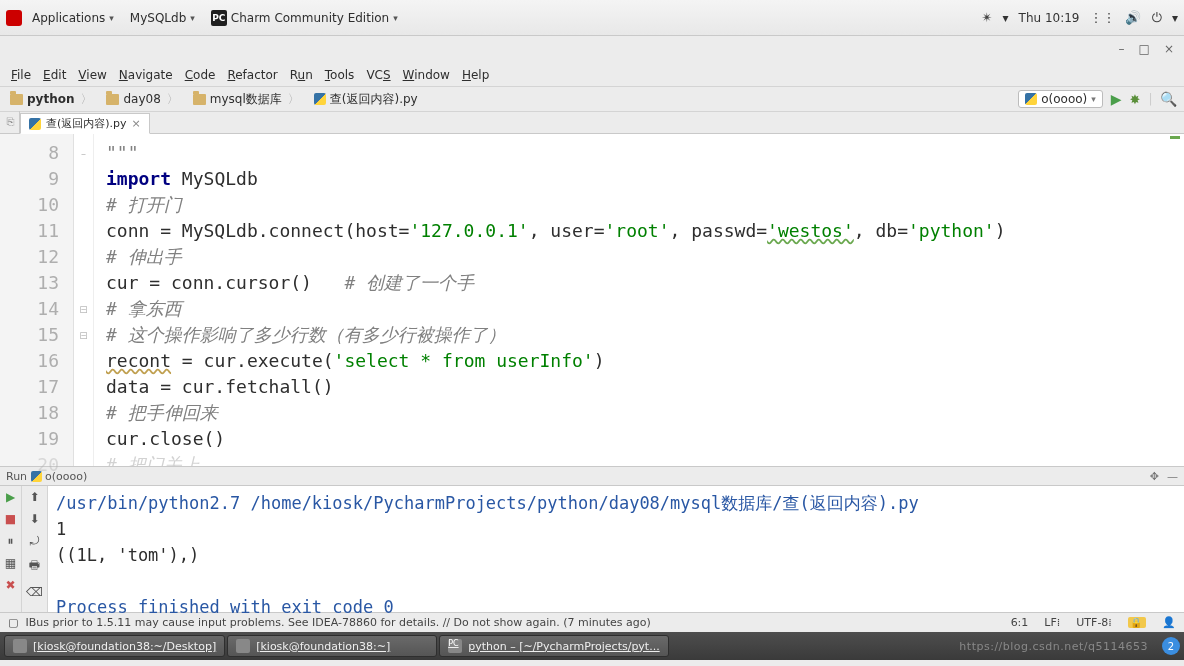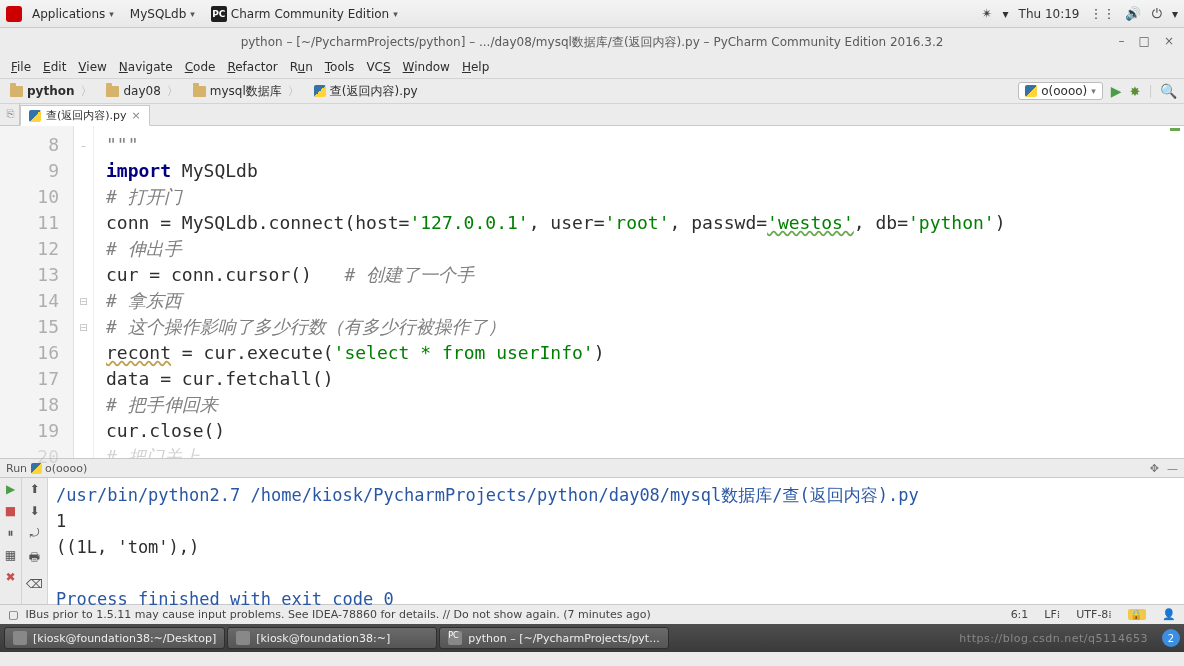--- a/index.html
+++ b/index.html
@@ -1,19 +1,19 @@
 <!DOCTYPE html>
 <html><head>
 <meta charset="utf-8">
 <style>
 * { box-sizing: border-box; margin: 0; padding: 0; }
 body { font-family: "DejaVu Sans", "Liberation Sans", sans-serif; font-size: 12px; background: #ececec; width: 1184px; height: 666px; overflow: hidden; color: #2e2e2e; }
 
 
-.gnome-bar { height: 28px; background: linear-gradient(#f4f4f4,#e8e8e8); border-bottom: 1px solid #c9c9c9; display: flex; align-items: center; padding: 0 6px; }
+.gnome-bar { height: 36px; background: linear-gradient(#f4f4f4,#e8e8e8); border-bottom: 1px solid #c9c9c9; display: flex; align-items: center; padding: 0 6px; }
 .gnome-left { display: flex; align-items: center; gap: 4px; }
 .gnome-left .app-icon { width:16px; height:16px; background:#cc0000; border-radius:3px; display:inline-block; }
 .gnome-item { padding: 3px 6px; display:flex; align-items:center; gap:4px; }
 .gnome-item .drop { font-size:9px; color:#555; }
 .pc-icon { width:16px; height:16px; background:#1f1f1f; color:#fff; font-size:9px; font-weight:bold; display:inline-flex; align-items:center; justify-content:center; border-radius:2px;}
 .gnome-right { margin-left:auto; display:flex; align-items:center; gap:10px; font-size:12px; color:#333;}
 .sys-icon { font-size:13px; color:#444; }
 
 
 .win-title { height:28px; display:flex; align-items:center; justify-content:center; position:relative; background:#ececec; color:#5a5a5a; font-size:12px; }
@@ -70,21 +70,21 @@
 .run-out .path { color:#2957a4; }
 .run-out .exit { color:#2957a4; }
 
 
 .msgbar { height:20px; background:#ececec; border-top:1px solid #c9c9c9; display:flex; align-items:center; padding:0 8px; font-size:11px; color:#444;}
 .msgbar .right { margin-left:auto; display:flex; gap:16px; align-items:center;}
 .lock-ic { background:#f2c84b; padding:0 3px; border-radius:2px; font-size:10px;}
 
 
 .taskbar { height:28px; background:linear-gradient(#4e4e4e,#3a3a3a); display:flex; align-items:center; padding:0 4px; gap:2px; color:#eee; font-size:11px;}
-.task-item { background:linear-gradient(#6a6a6a,#555); border:1px solid #2e2e2e; border-radius:3px; padding:3px 8px; display:flex; align-items:center; gap:6px; min-width:210px; height:22px; overflow:hidden; white-space:nowrap;}
+.task-item { background:linear-gradient(#6a6a6a,#555); border:1px solid #2e2e2e; border-radius:3px; padding:3px 8px; display:flex; align-items:center; gap:6px; min-width:210px; height:22px; overflow:hidden; white-space:nowrap;text-decoration:underline;}
 .task-item .tic { width:14px;height:14px; background:#888; border-radius:2px; display:inline-block;}
 .task-ff { background:#e66000;}
 .task-term { background:#222;}
 .task-pc { background:#111; color:#fff; font-size:8px; display:inline-flex; align-items:center; justify-content:center;}
 .taskbar .watermark { margin-left:auto; color:#888; font-size:11px; letter-spacing:0.5px; padding-right:6px;}
 .task-badge { width:18px;height:18px;border-radius:50%;background:#3b8ee0;color:#fff;display:inline-flex;align-items:center;justify-content:center;font-size:10px;margin-left:6px;}
 </style>
 </head>
 <body>
 
@@ -110,21 +110,20 @@
     <span class="drop">▾</span>
     <span>Thu 10:19</span>
     <span class="sys-icon">⋮⋮</span>
     <span class="sys-icon">🔊</span>
     <span class="sys-icon">⏻</span>
     <span class="drop">▾</span>
   </div>
 </div>
 
 <div class="win-title">
-  <span>python – [~/PycharmProjects/python] – .../day08/mysql数据库/查(返回内容).py – PyCharm Community Edition 2016.3.2</span>
   <div class="win-ctrls">
     <span>–</span>
     <span>□</span>
     <span>×</span>
   </div>
 </div>
 
 <div class="main-menu">
   <span><u>F</u>ile</span>
   <span><u>E</u>dit</span>

